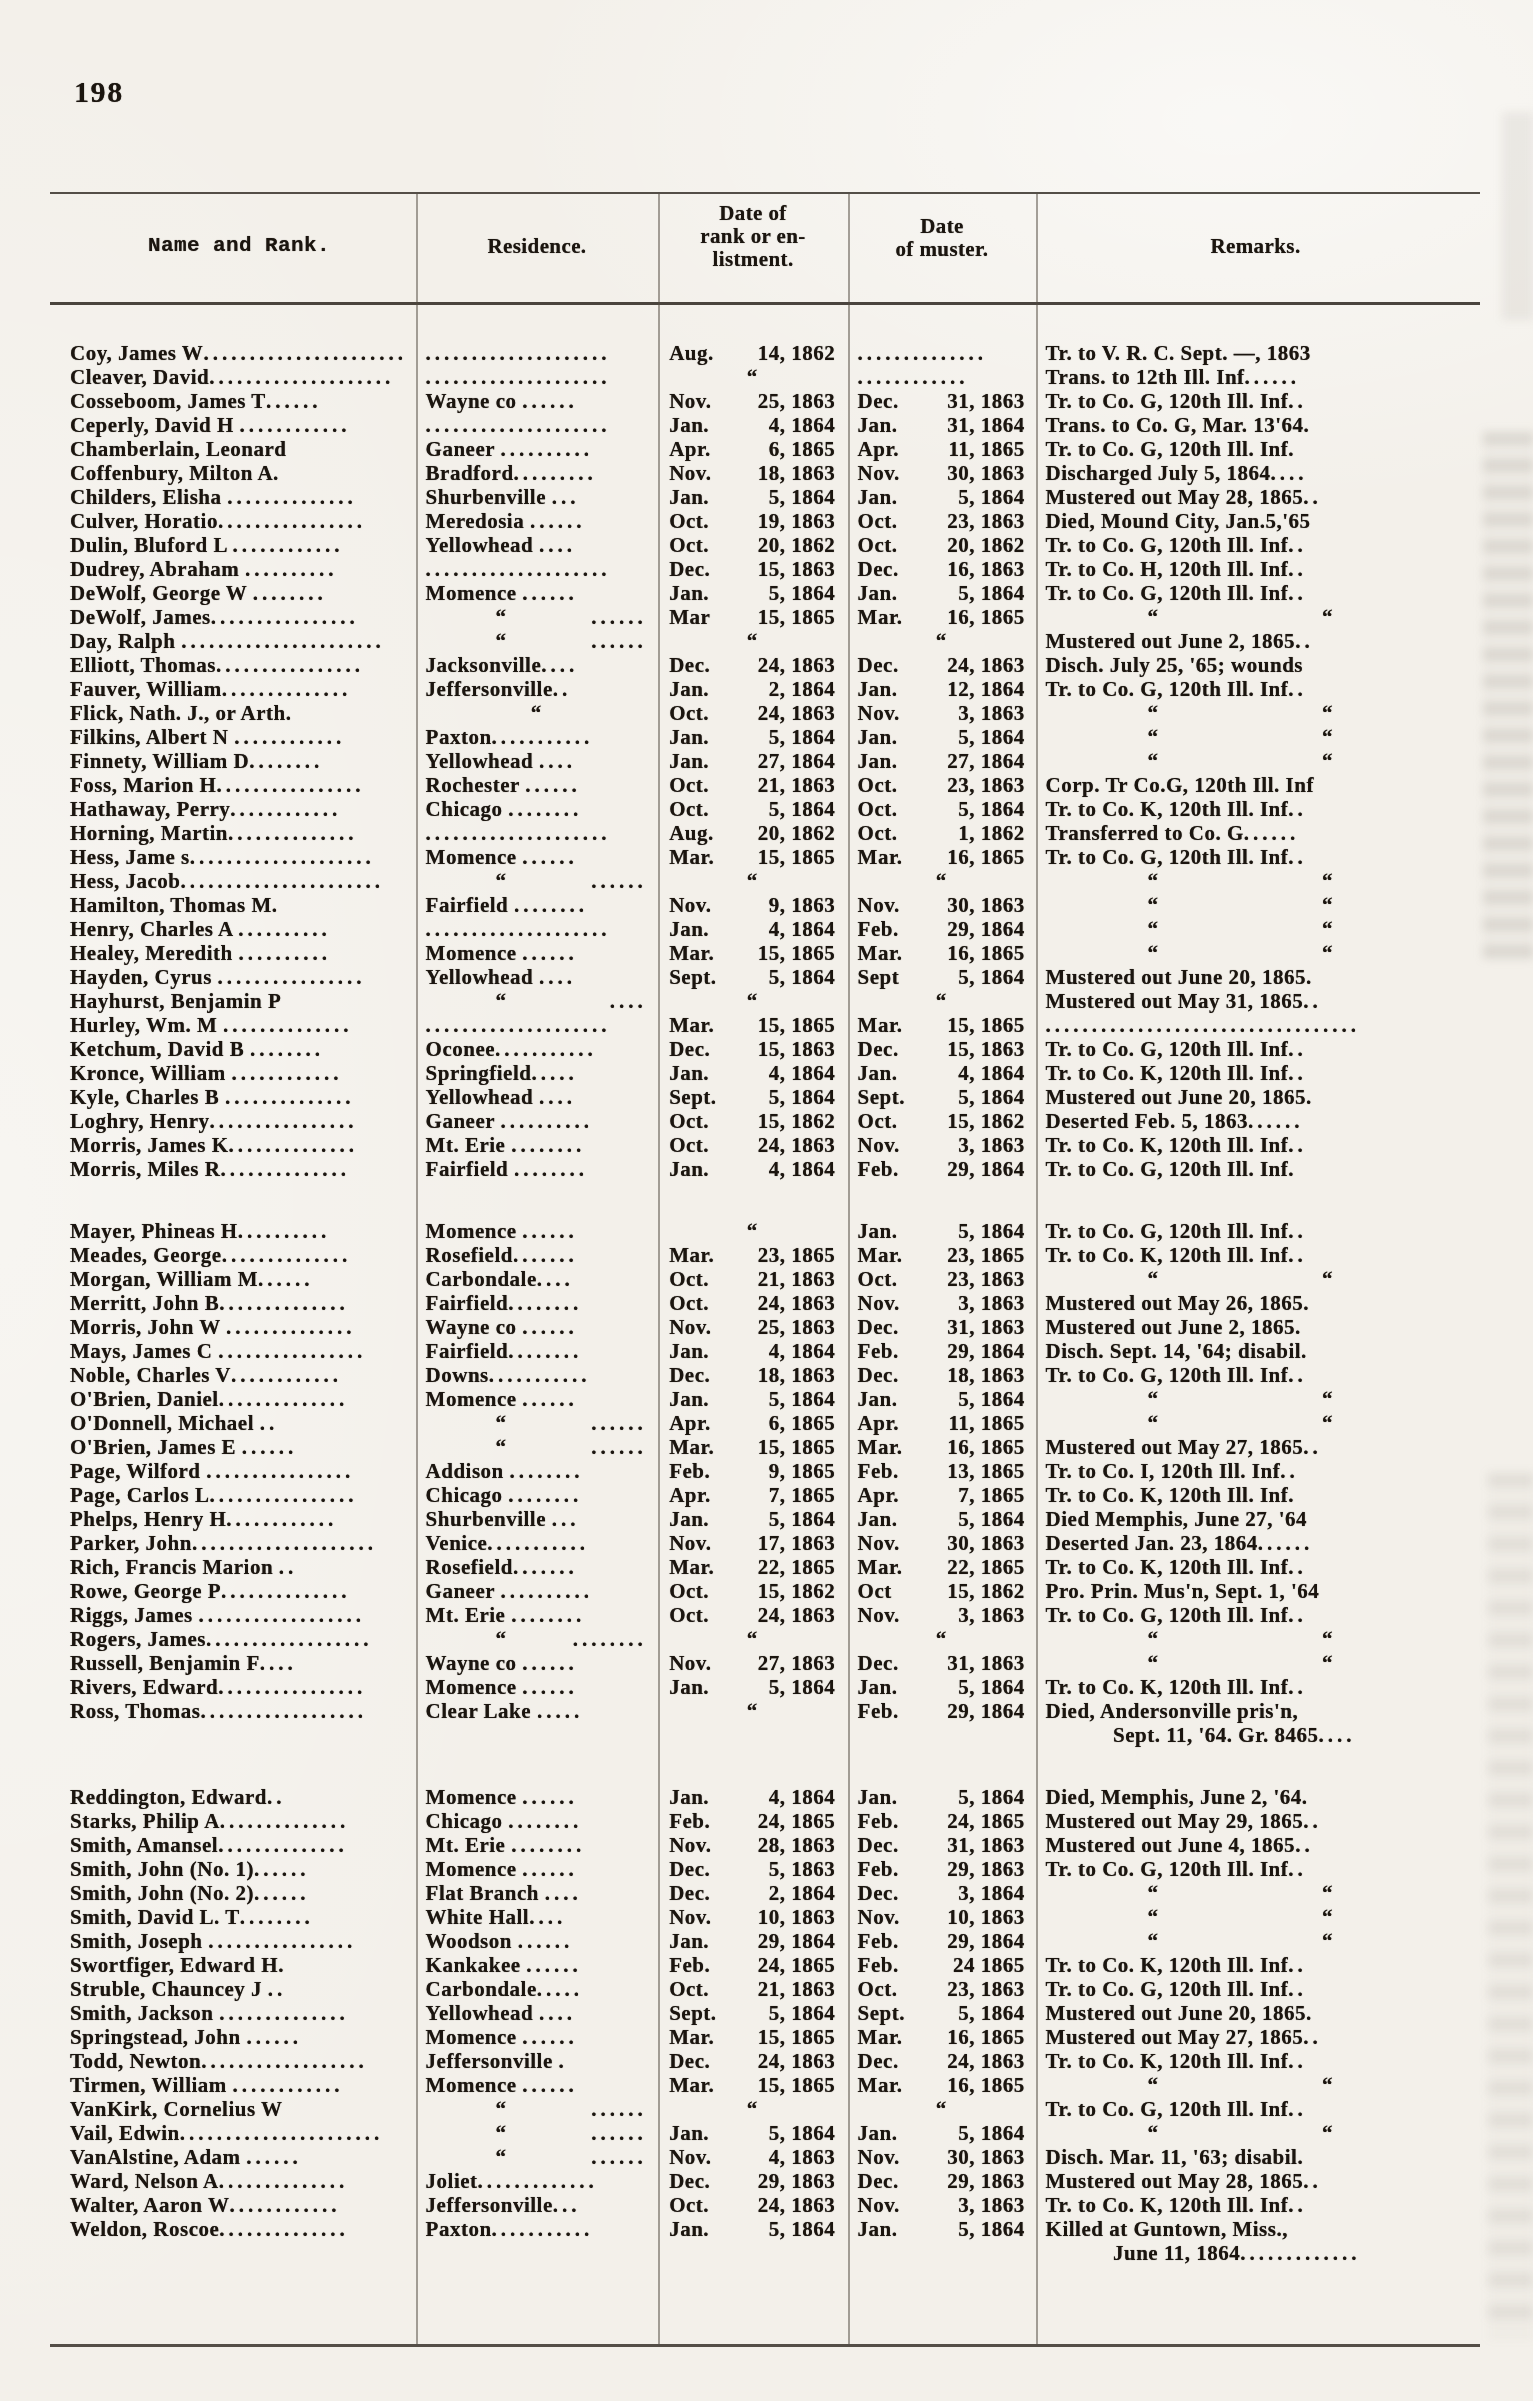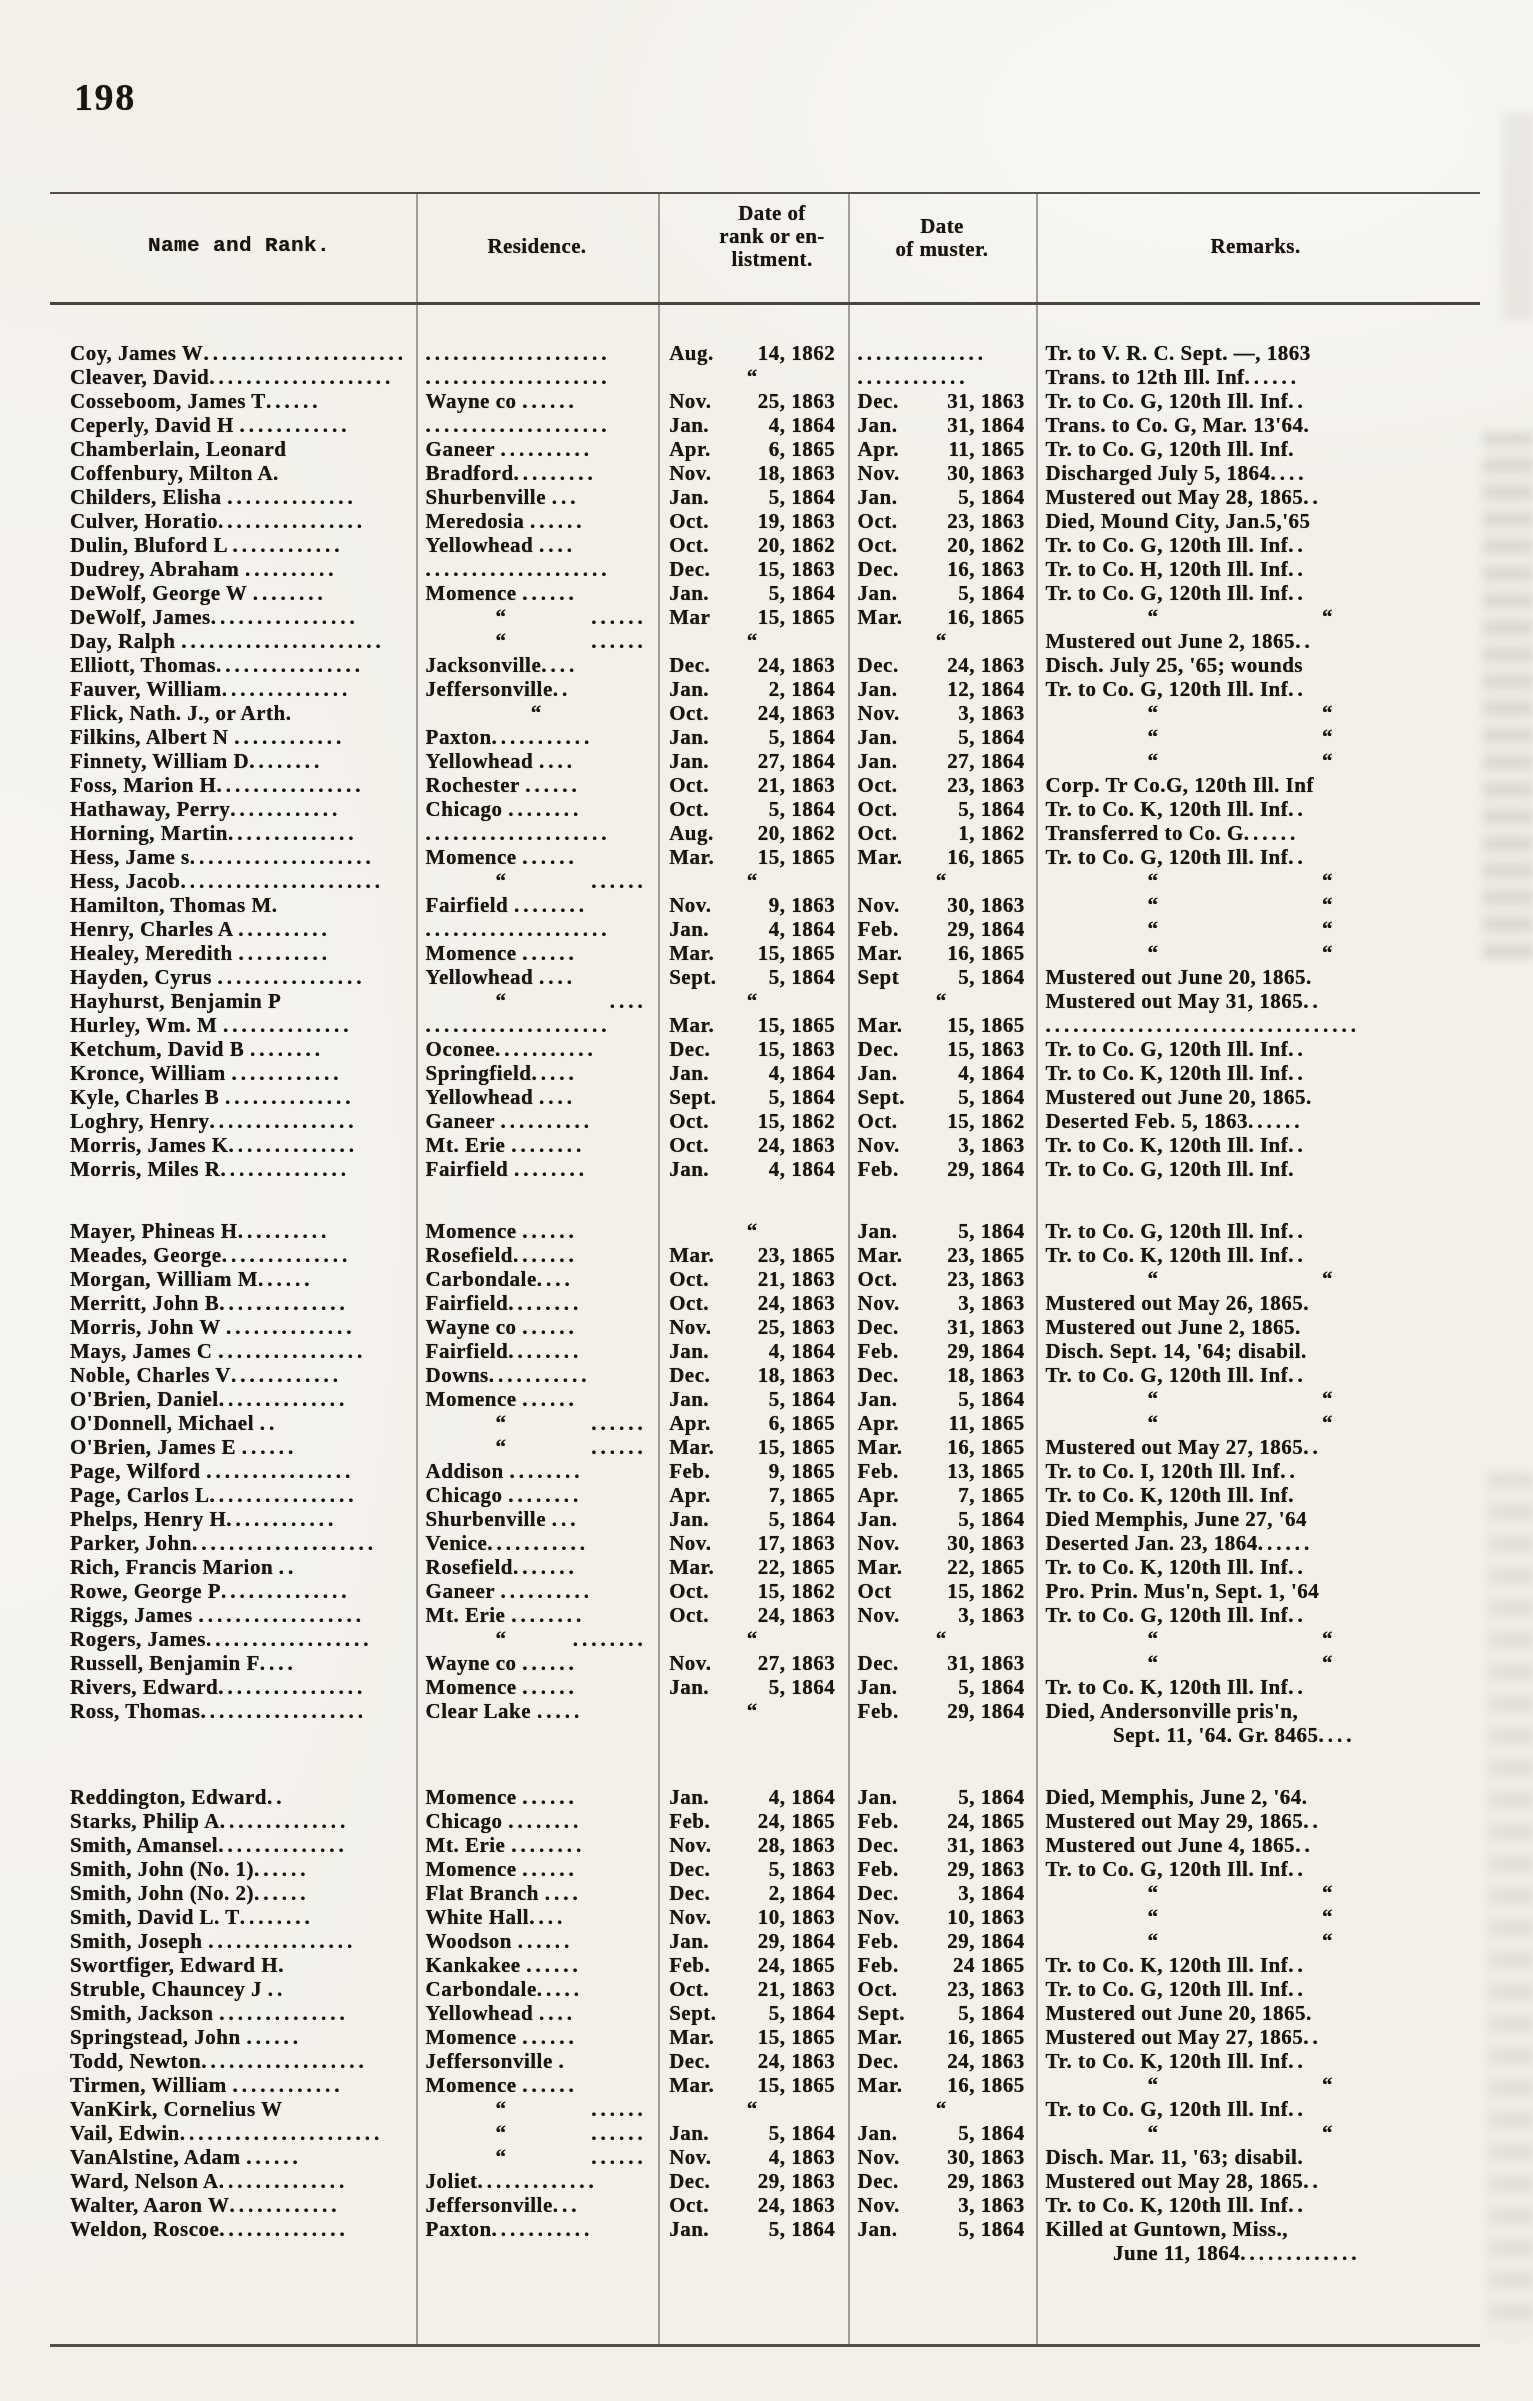--- a/index.html
+++ b/index.html
@@ -11,40 +11,40 @@
       radial-gradient(800px 1761px at 0% 50%, rgba(255,255,255,.35), transparent 70%),
       #f3f0ea;
     overflow:hidden;
     font-family:"Liberation Serif","DejaVu Serif",serif;
     color:#1b150f;
   }
   .inked{ text-shadow:0 0 0.8px rgba(27,21,15,.75); }
 
   .pagenum{
     position:absolute;left:74px;top:75px;
-    font-size:38px;font-weight:700;letter-spacing:1.6px;
+    font-size:30px;font-weight:700;letter-spacing:1.6px;
   }
   .title{
     position:absolute;left:0;top:90px;width:1534px;
     text-align:center;font-size:23px;font-weight:700;letter-spacing:5.6px;
   }
 
   
   .rule{position:absolute;left:50px;width:1430px;background:#37312a;}
   .rule.top{top:192px;height:2.4px;opacity:.85;}
   .rule.head{top:302px;height:3.2px;opacity:.9;}
   .rule.bottom{top:2344px;height:3.2px;opacity:.85;}
   .vline{position:absolute;top:194px;height:2150px;width:1.6px;background:rgba(80,72,62,.5);}
   .v1{left:416px;} .v2{left:658px;} .v3{left:848px;} .v4{left:1036px;}
 
   
   .hdr{position:absolute;font-size:21px;font-weight:700;text-align:center;letter-spacing:0.4px;}
   .h-name{left:62px;width:354px;top:234px;font-family:Liberation Mono, monospace;}
   .h-res {left:416px;width:242px;top:234px;}
-  .h-rank{left:658px;width:190px;top:202px;line-height:23px;padding-left:19px;}
+  .h-rank{left:658px;width:190px;top:202px;line-height:23px;}
   .h-rank span{display:block;}
   .h-must{left:848px;width:188px;top:215px;line-height:23px;}
   .h-must span{display:block;}
   .h-rem {left:1036px;width:439px;top:234px;}
 
   
   .rows{position:absolute;left:62px;top:342px;width:1412px;}
   .row{display:flex;height:24px;line-height:23px;font-size:21px;font-weight:700;
        letter-spacing:0.5px;white-space:nowrap;}
   .row.gap{height:38px;}

